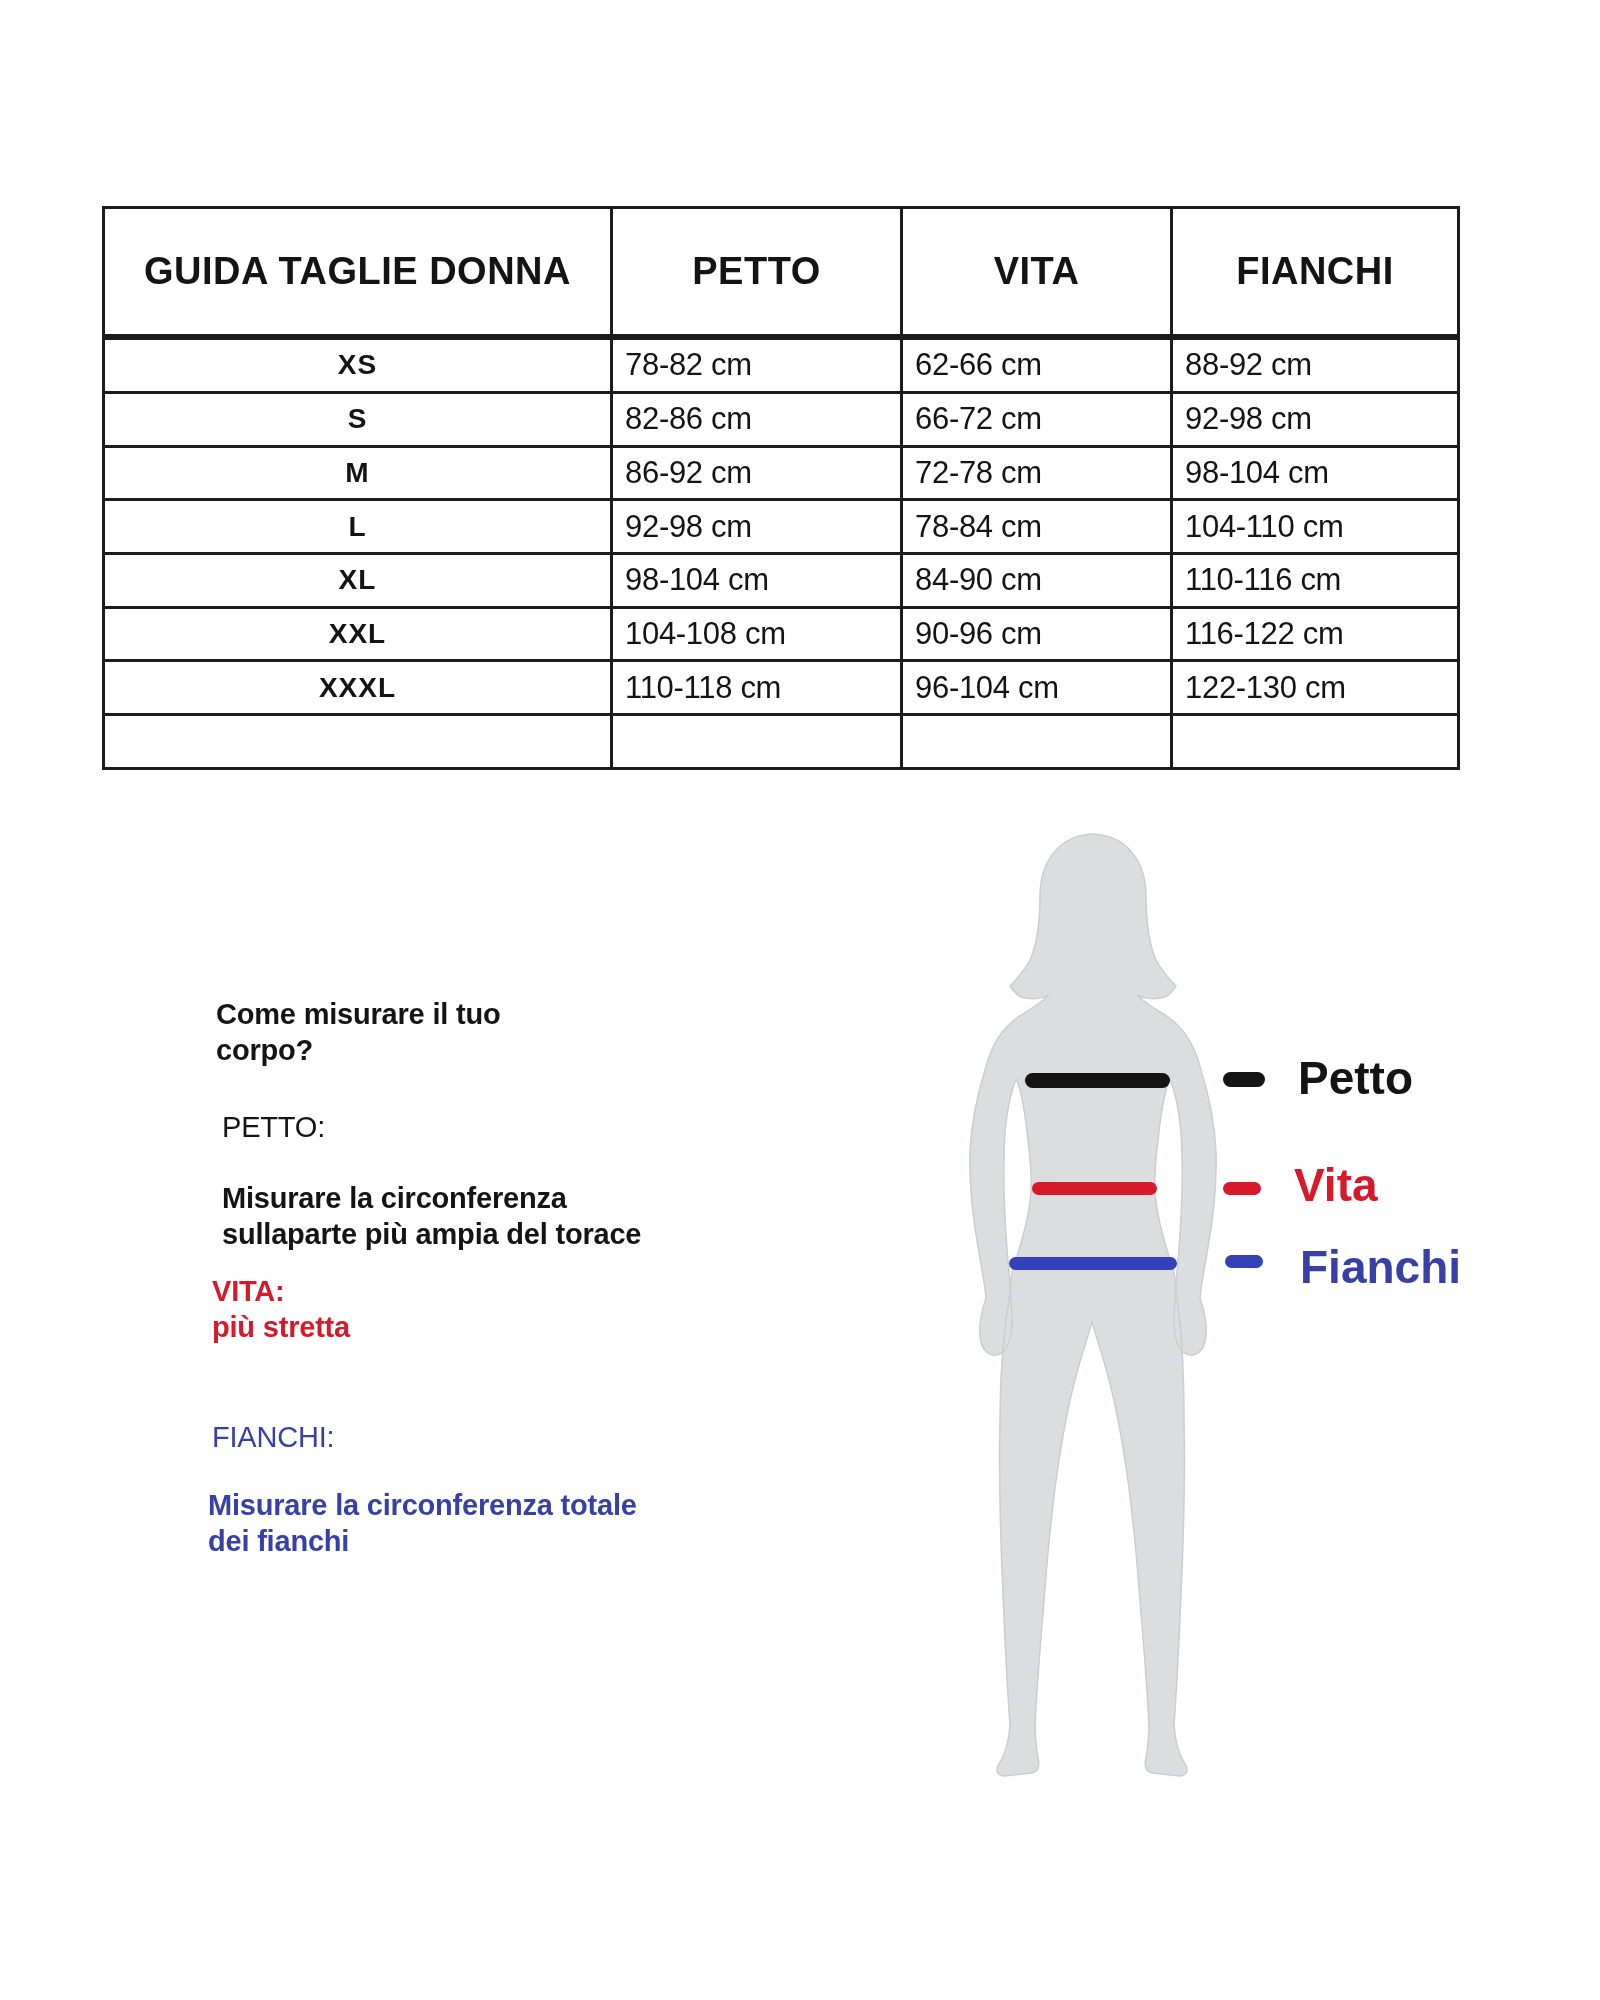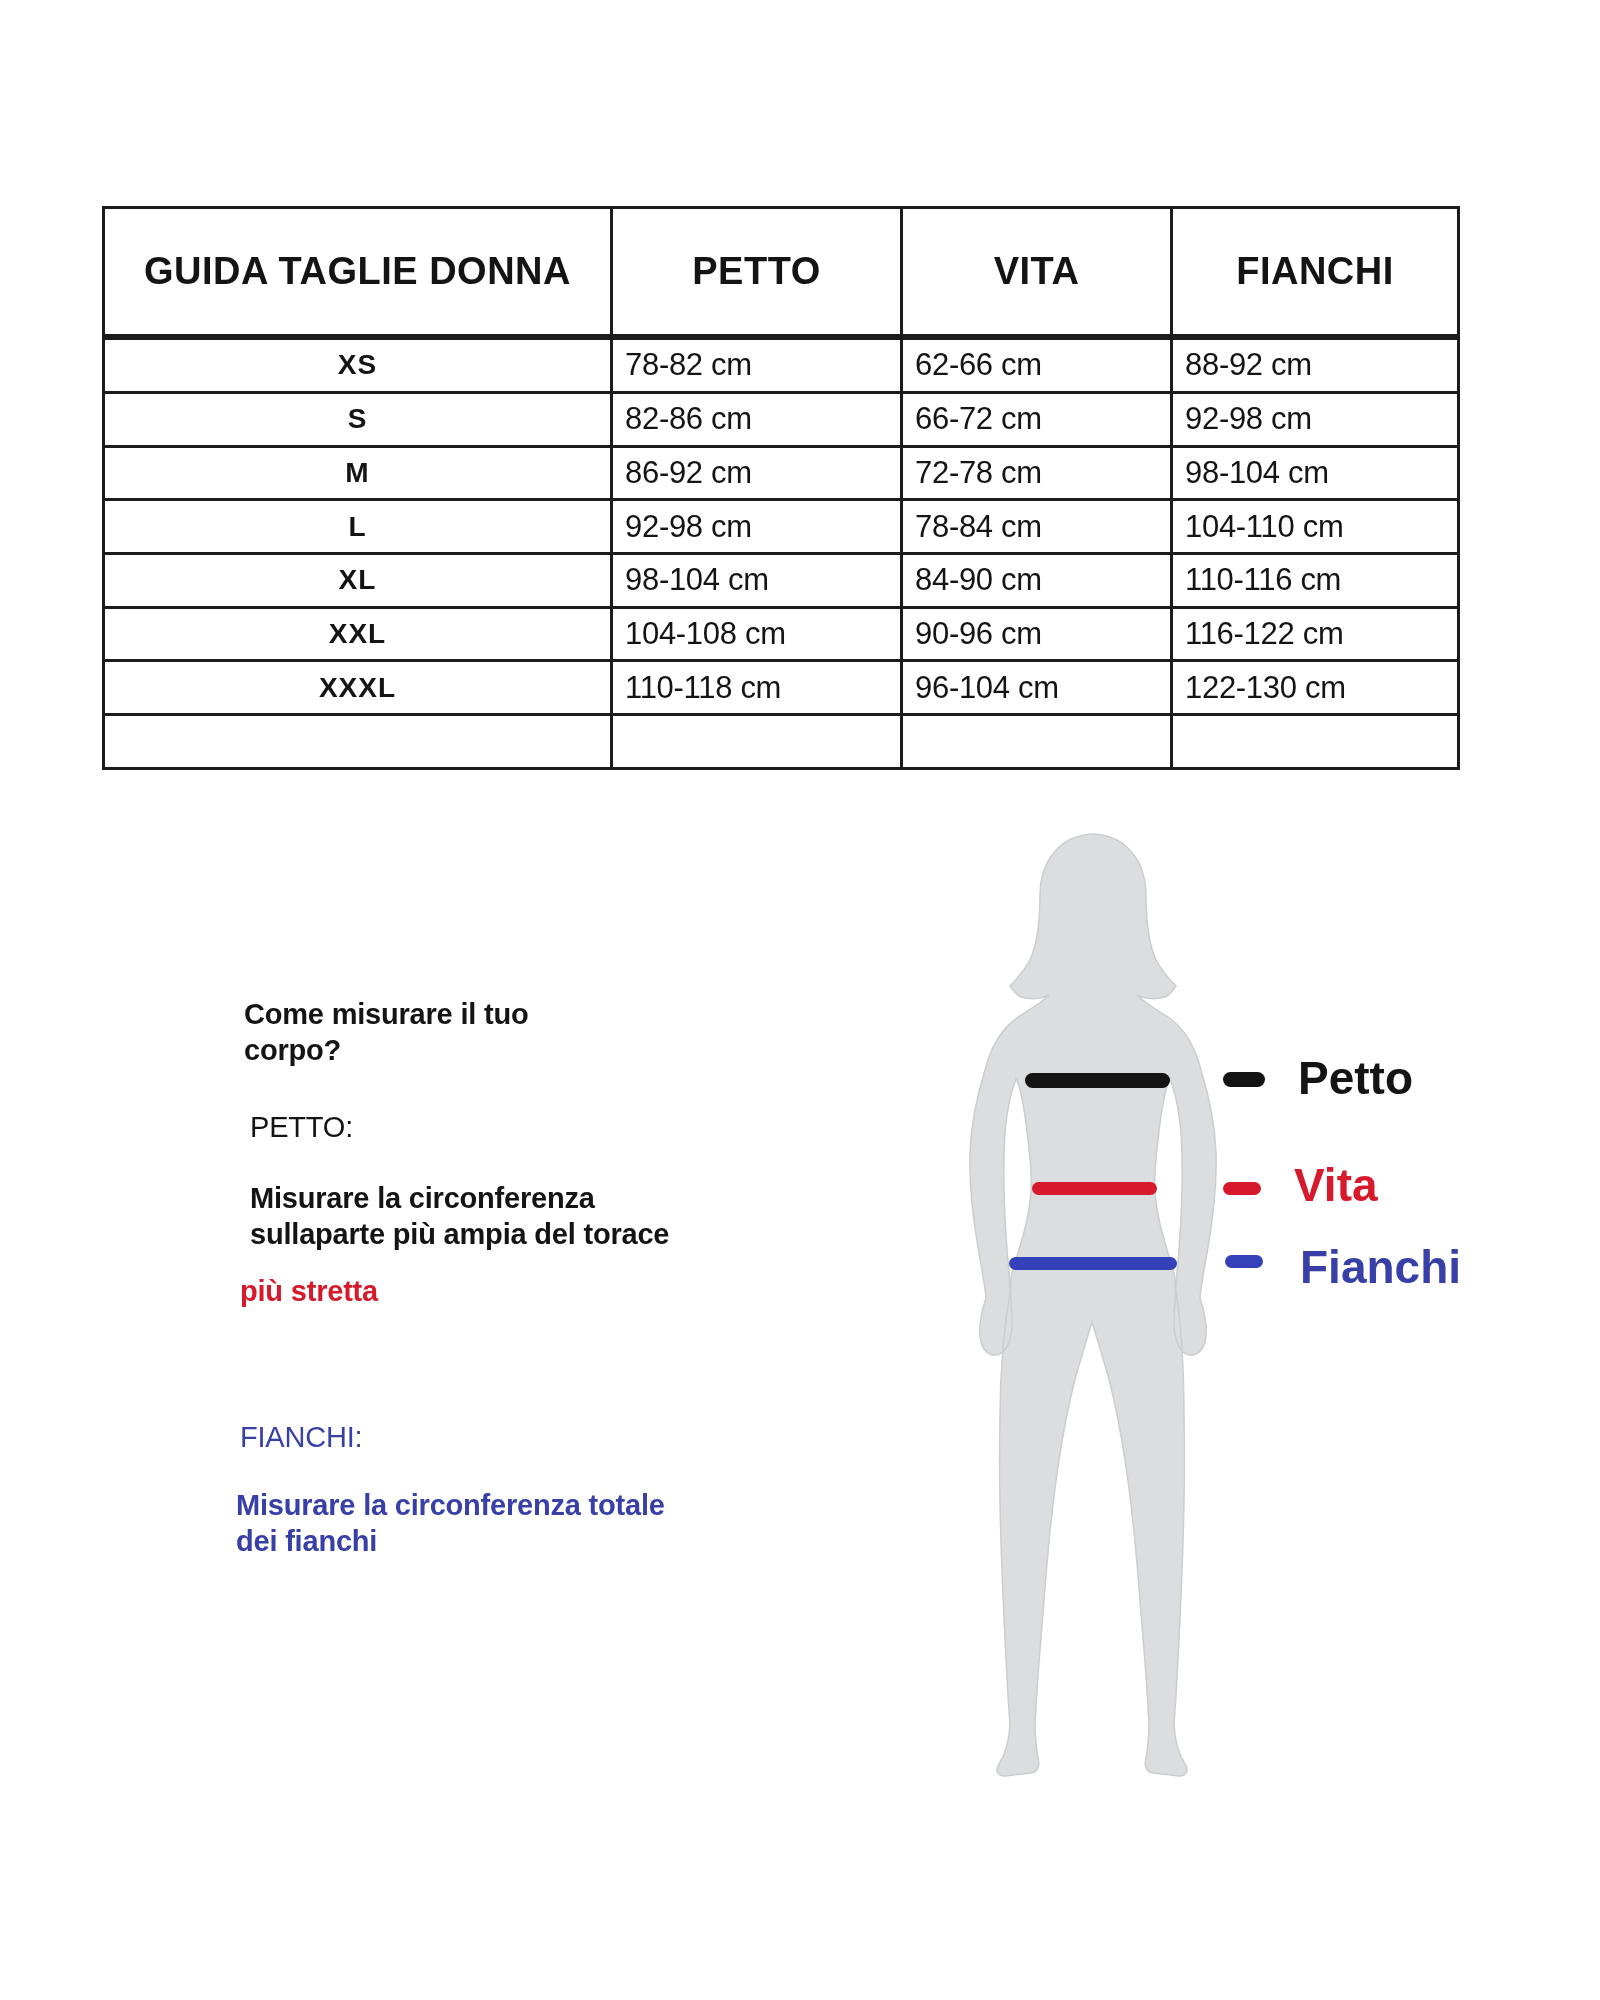--- a/index.html
+++ b/index.html
@@ -40,21 +40,21 @@
     text-align: center; font-weight: bold; font-size: 28px;
     padding: 0; letter-spacing: 1px;
   }
   
   .instr {
     position: absolute;
     font-size: 29px; line-height: 36px;
     letter-spacing: -0.2px;
     white-space: nowrap;
   }
-  .instr span { display: block; margin-left: 28px; }
+  .instr span { display: block; }
   #instr-title   { left: 216px; top:  996px; font-weight: bold;   color: var(--text-black); }
   #instr-petto-label { left: 222px; top: 1109px; font-weight: normal; color: var(--text-black); }
   #instr-petto-text  { left: 222px; top: 1180px; font-weight: bold;   color: var(--text-black); }
   #instr-vita-block  { left: 212px; top: 1273px; font-weight: bold;   color: var(--red); }
   #instr-fianchi-label { left: 212px; top: 1419px; font-weight: normal; color: var(--blue-text); }
   #instr-fianchi-text  { left: 208px; top: 1487px; font-weight: bold;   color: var(--blue-text); }
   
   #figure-svg { position: absolute; left: 933px; top: 820px; width: 320px; height: 990px; }
   .bar, .dash { position: absolute; border-radius: 8px; }
   #bar-petto  { left: 1025px; top: 1073px; width: 145px; height: 15px; background: var(--text-black); }
@@ -146,20 +146,21 @@
 <div class="instr" id="instr-petto-label">
   <span>PETTO:</span>
 </div>
 
 <div class="instr" id="instr-petto-text">
   <span>Misurare la circonferenza</span>
   <span>sullaparte più ampia del torace</span>
 </div>
 
 <div class="instr" id="instr-vita-block">
+  <span>VITA:</span>
   <span>più stretta</span>
 </div>
 
 <div class="instr" id="instr-fianchi-label">
   <span>FIANCHI:</span>
 </div>
 
 <div class="instr" id="instr-fianchi-text">
   <span>Misurare la circonferenza totale</span>
   <span>dei fianchi</span>

